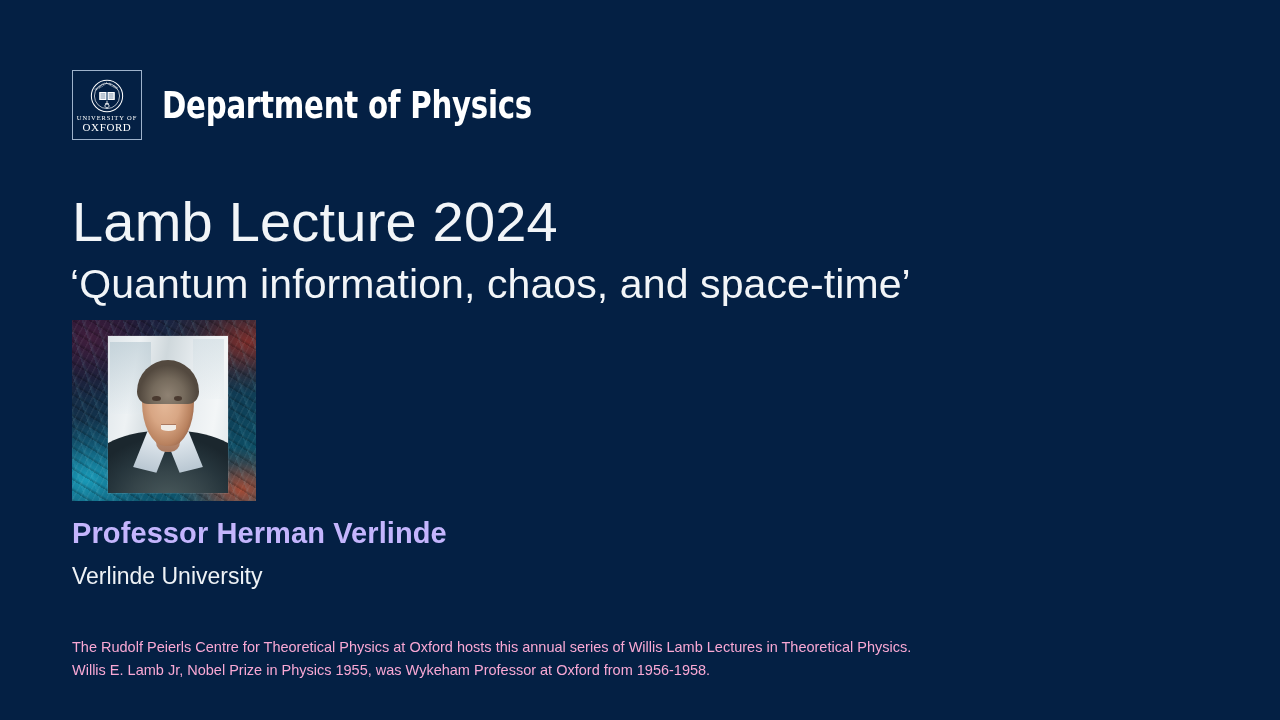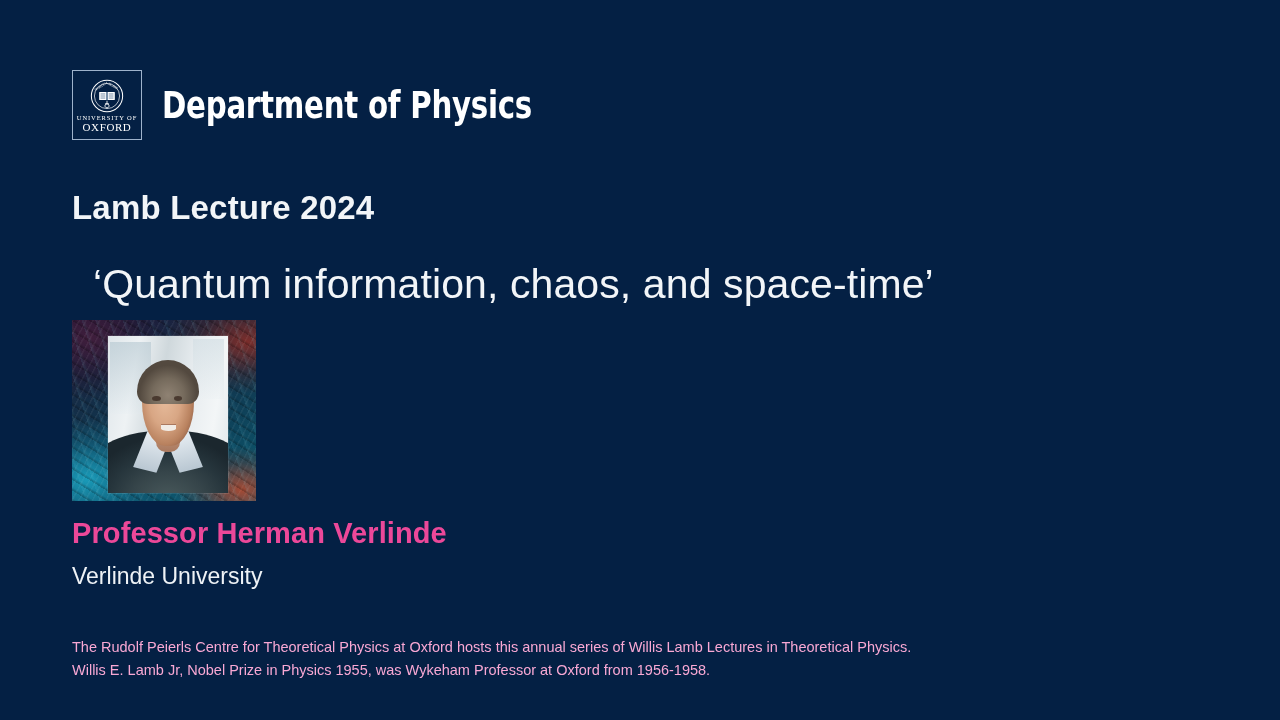--- a/index.html
+++ b/index.html
@@ -68,36 +68,35 @@
     transform: scaleX(0.88);
     transform-origin: left center;
     white-space: nowrap;
   }
 
   
   .lecture-title {
     position: absolute;
     left: 72px;
     top: 189px;
-    font-size: 33px;
-    font-weight: 700;
+    font-size: 56px;
+    font-weight: 400;
     letter-spacing: 0.2px;
     color: #f2f5f8;
     white-space: nowrap;
   }
   .lecture-subtitle {
     position: absolute;
     left: 70px;
     top: 261px;
     font-size: 41px;
     font-weight: 400;
     letter-spacing: 0.1px;
     color: #f2f5f8;
     white-space: nowrap;
-    margin-left: 23px;
   }
 
   
   .portrait-frame {
     position: absolute;
     left: 72px;
     top: 320px;
     width: 184px;
     height: 181px;
     overflow: hidden;
@@ -225,21 +224,21 @@
   }
 
   
   .speaker-name {
     position: absolute;
     left: 72px;
     top: 517px;
     font-size: 29px;
     font-weight: bold;
     letter-spacing: 0.1px;
-    color: #ec4899;
+    color: #c4b5fd;
   }
   .speaker-affiliation {
     position: absolute;
     left: 72px;
     top: 563px;
     font-size: 23px;
     font-weight: 400;
     color: #eef2f6;
   }
 

